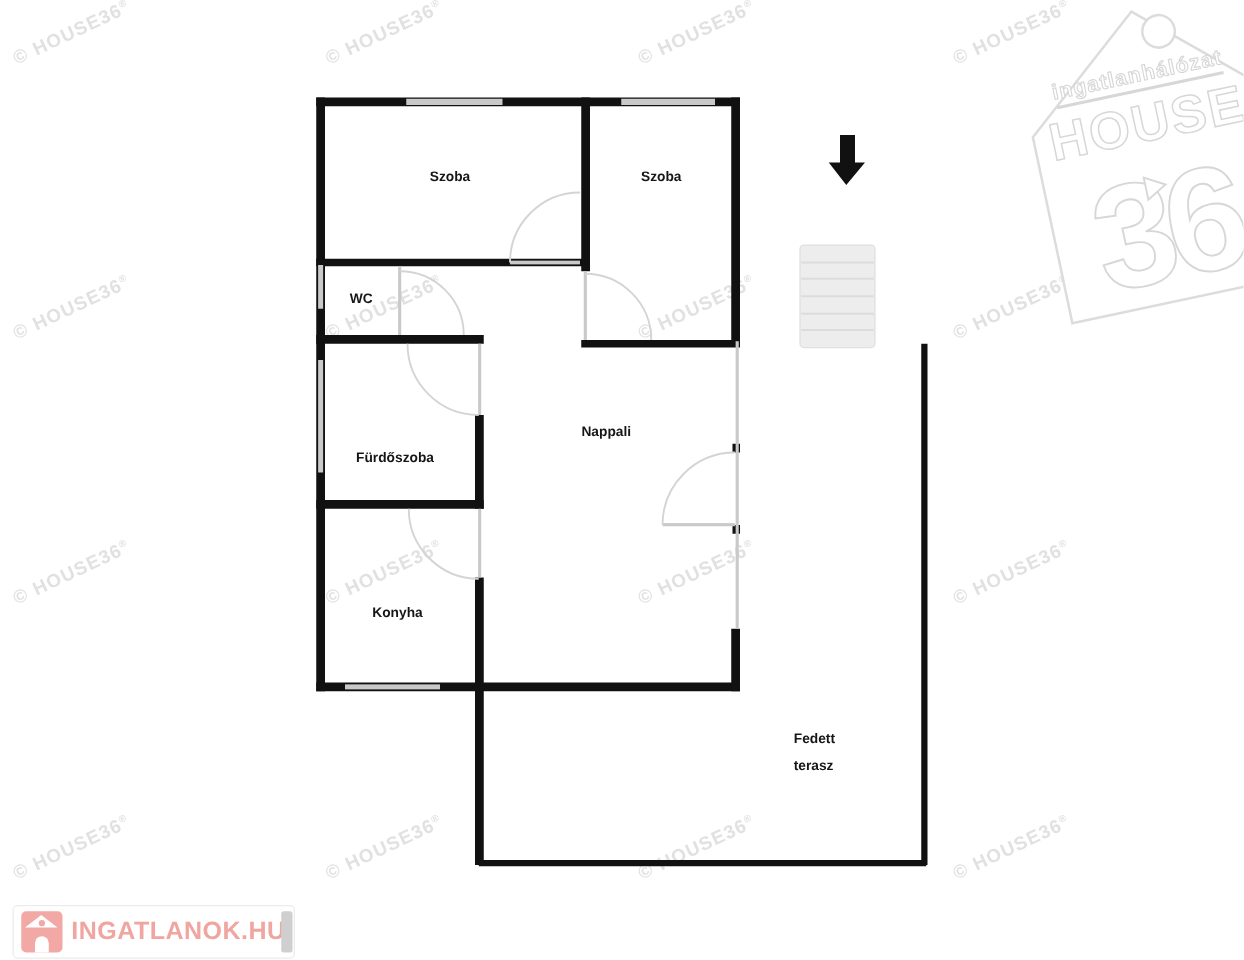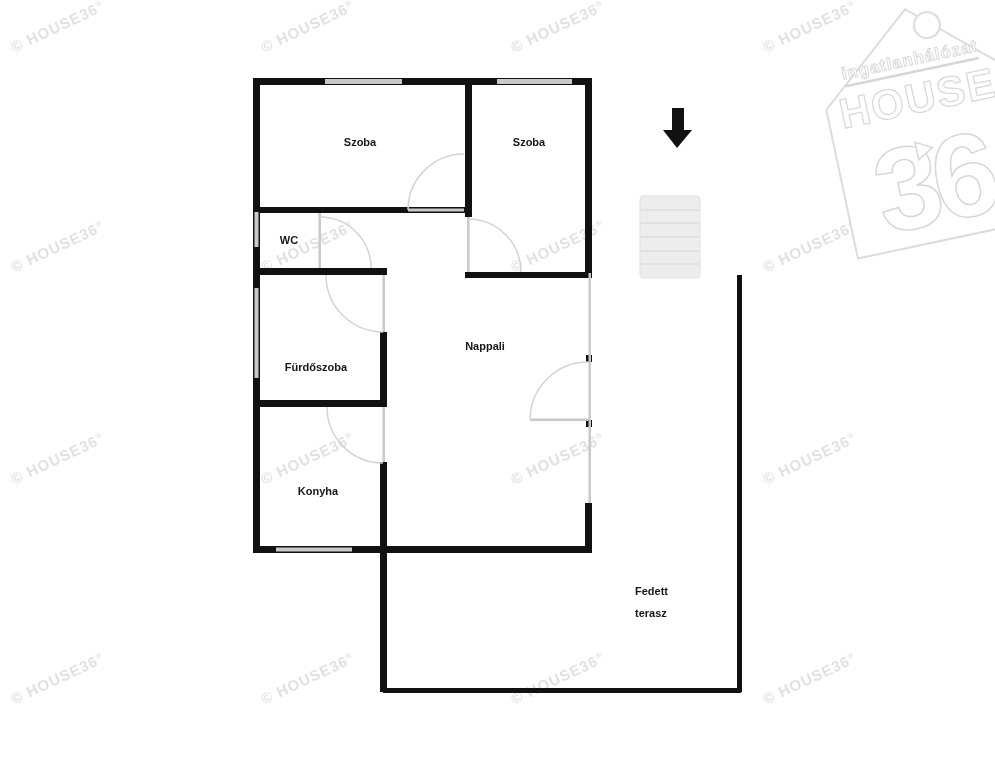--- a/index.html
+++ b/index.html
@@ -128,14 +128,23 @@
   <div class="lbl" id="lbl-szoba-right">Szoba</div>
   <div class="lbl" id="lbl-wc">WC</div>
   <div class="lbl" id="lbl-furdoszoba">Fürdőszoba</div>
   <div class="lbl" id="lbl-nappali">Nappali</div>
   <div class="lbl" id="lbl-konyha">Konyha</div>
   <div class="lbl" id="lbl-terasz">
     <span style="display:block">Fedett</span>
     <span style="display:block">terasz</span>
   </div>
 
+  <div id="ing-card">
+    <div id="ing-icon">
+      <div id="ing-roof"></div>
+      <div id="ing-roof-dot"></div>
+      <div id="ing-door"></div>
+    </div>
+    <div id="ing-text">INGATLANOK.HU</div>
+    <div id="ing-tab"></div>
+  </div>
 
 </div>
 
 </body></html>

